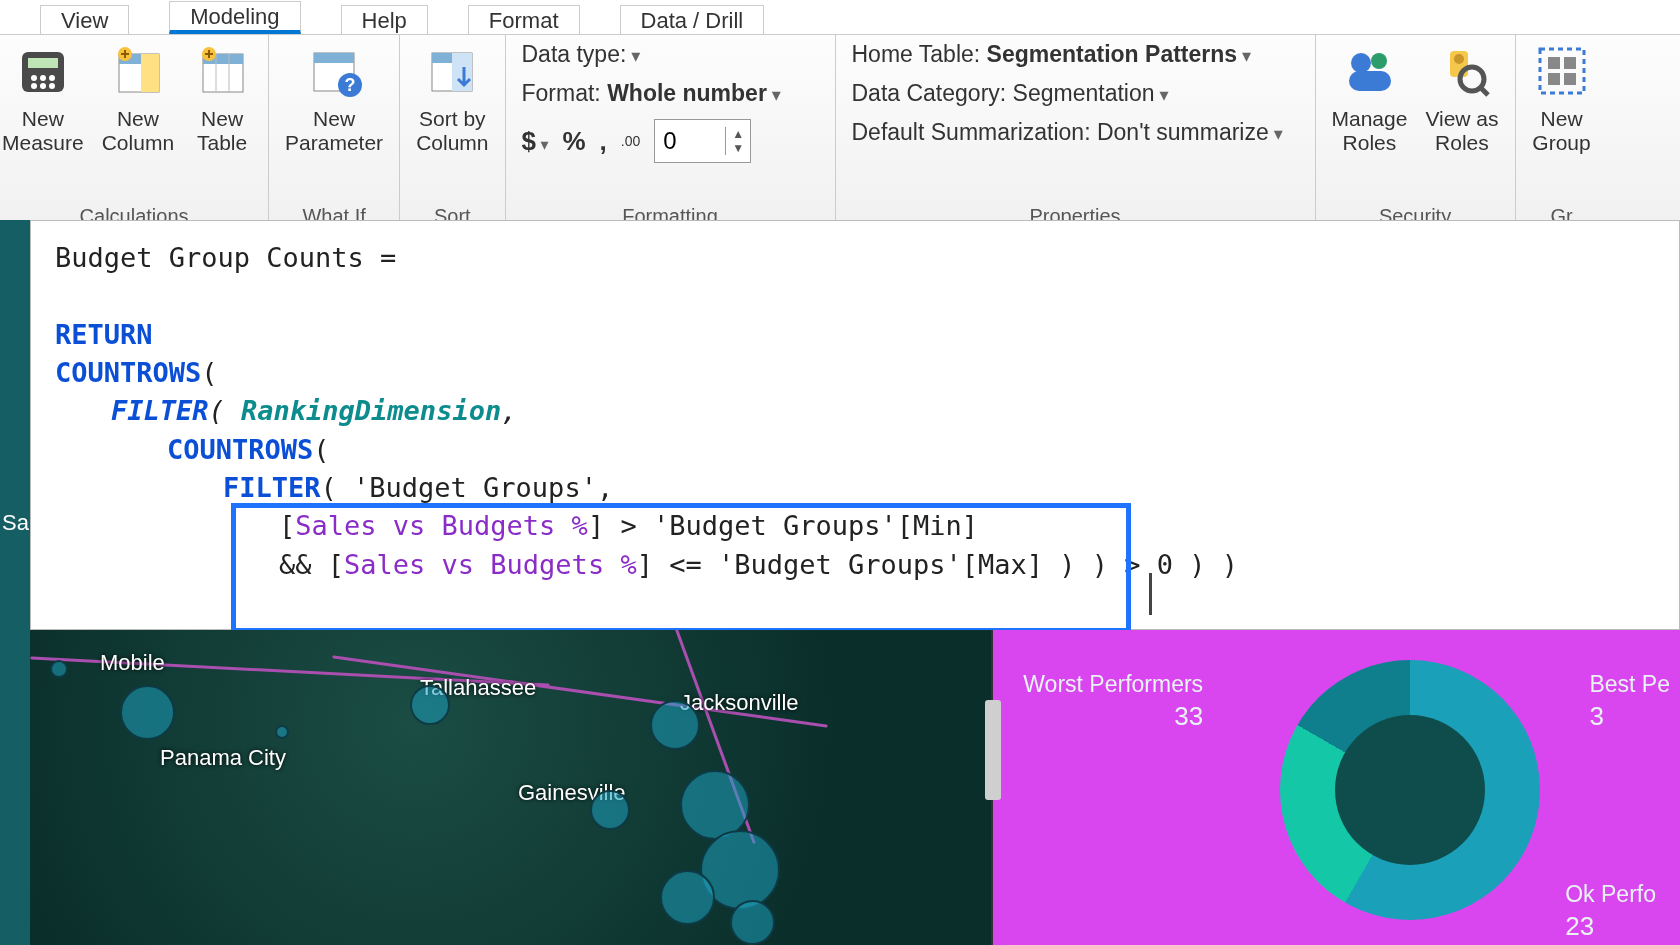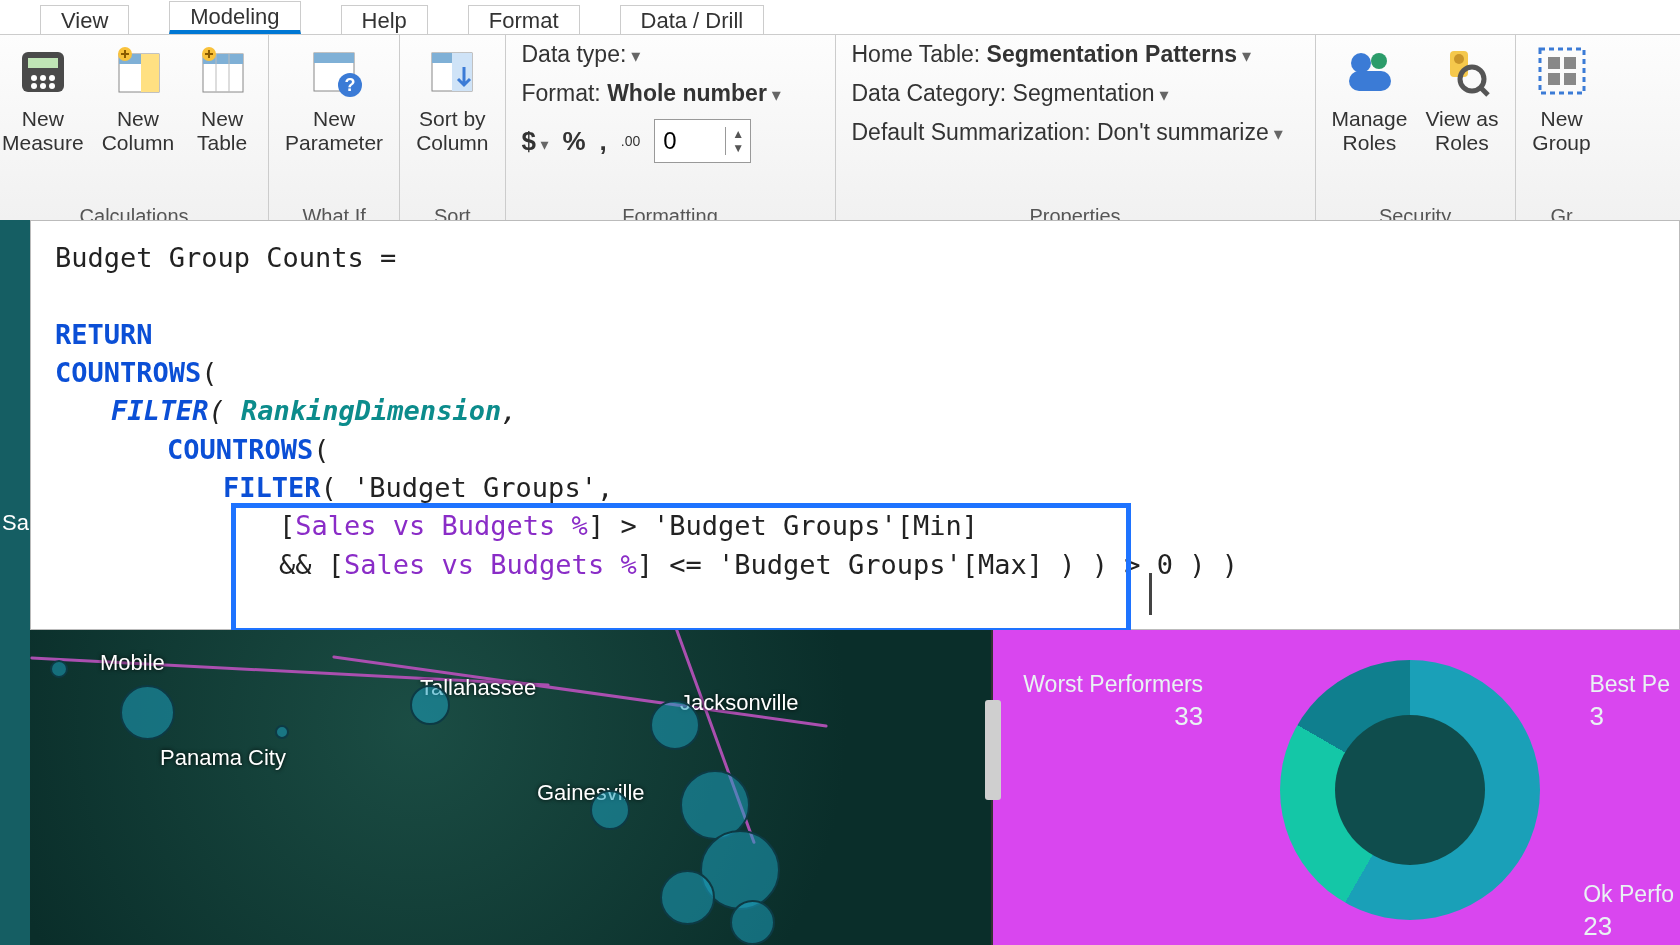--- a/index.html
+++ b/index.html
@@ -342,21 +342,21 @@
 
 <div class="canvas">
   <div class="map-vis">
     <div class="road" style="left:0; top:40px; width:520px; transform:rotate(3deg);"></div>
     <div class="road" style="left:300px; top:60px; width:500px; transform:rotate(8deg);"></div>
     <div class="road" style="left:550px; top:90px; width:260px; transform:rotate(70deg);"></div>
     <div class="city-label" style="left:70px; top:20px;">Mobile</div>
     <div class="city-label" style="left:390px; top:45px;">Tallahassee</div>
     <div class="city-label" style="left:650px; top:60px;">Jacksonville</div>
     <div class="city-label" style="left:130px; top:115px;">Panama City</div>
-    <div class="city-label" style="left:507px; top:150px;text-align:center;">Gainesville</div>
+    <div class="city-label" style="left:488px; top:150px;text-align:center;">Gainesville</div>
 
     <div class="bubble" style="left:20px; top:30px; width:18px; height:18px;"></div>
     <div class="bubble" style="left:90px; top:55px; width:55px; height:55px;"></div>
     <div class="bubble" style="left:245px; top:95px; width:14px; height:14px;"></div>
     <div class="bubble" style="left:380px; top:55px; width:40px; height:40px;"></div>
     <div class="bubble" style="left:620px; top:70px; width:50px; height:50px;"></div>
     <div class="bubble" style="left:560px; top:160px; width:40px; height:40px;"></div>
     <div class="bubble" style="left:650px; top:140px; width:70px; height:70px;"></div>
     <div class="bubble" style="left:670px; top:200px; width:80px; height:80px;"></div>
     <div class="bubble" style="left:630px; top:240px; width:55px; height:55px;"></div>
@@ -367,18 +367,18 @@
     <div class="scroll-thumb" style="left:-8px; right:auto;"></div>
     <div class="donut"></div>
     <div class="donut-label" style="left:30px; top:40px;">
       <div>Worst Performers</div>
       <div class="num" style="text-align:right;">33</div>
     </div>
     <div class="donut-label" style="right:10px; top:40px;">
       <div>Best Pe</div>
       <div class="num">3</div>
     </div>
-    <div class="donut-label" style="right:6px; top:250px;">
+    <div class="donut-label" style="right:24px; top:250px;">
       <div>Ok Perfo</div>
       <div class="num">23</div>
     </div>
   </div>
 </div>
 
 </body></html>

